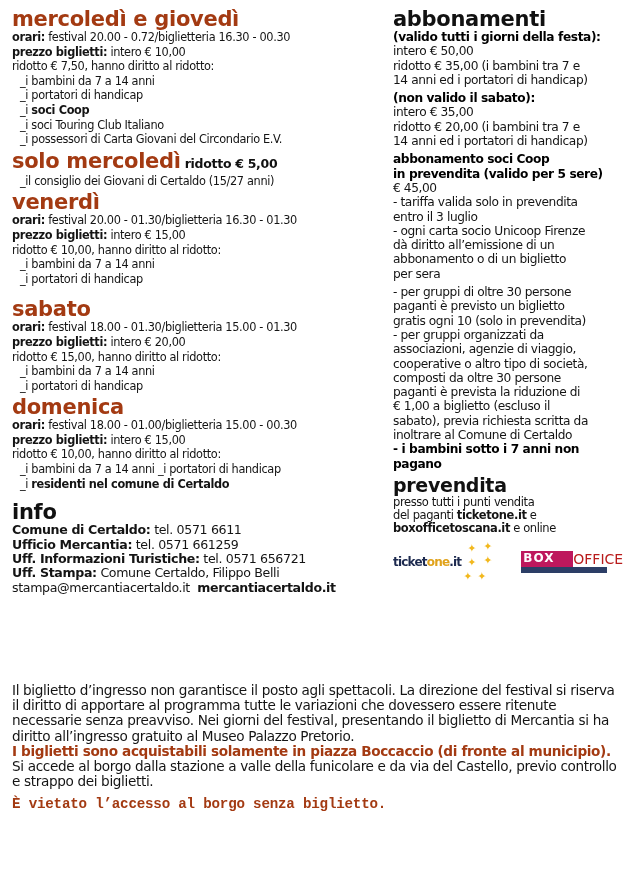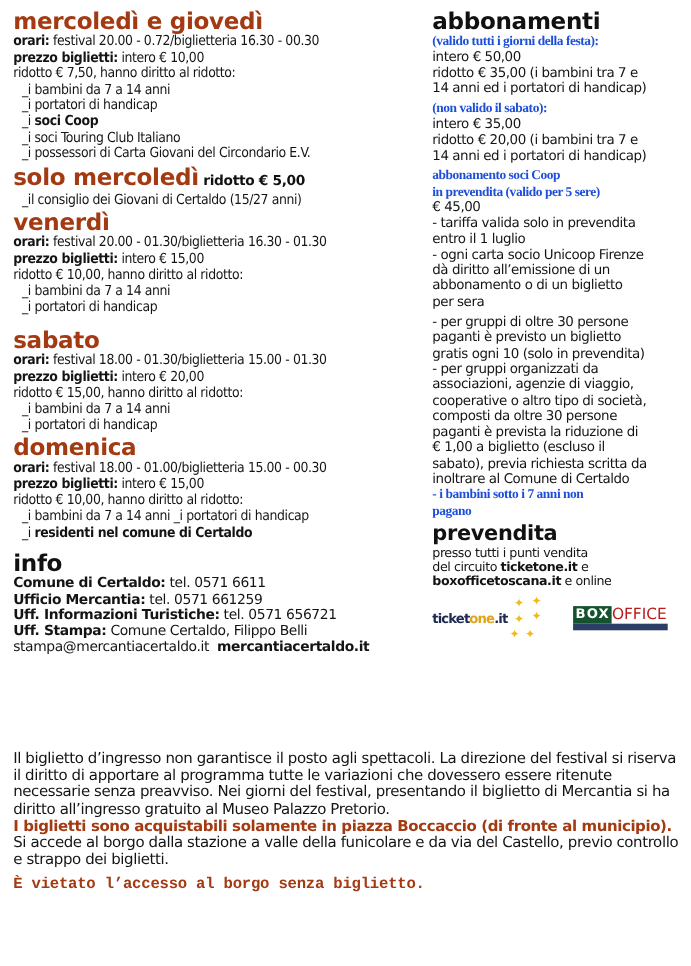--- a/index.html
+++ b/index.html
@@ -9,34 +9,34 @@
   .col-right { position: absolute; left: 393px; top: 9px; width: 232px; }
   .h1 { font-family: "DejaVu Sans", sans-serif; font-weight: bold; color: #a33a12; font-size: 21px; line-height: 21px; letter-spacing: -0.3px; }
   .h1.black { color: #111; }
   .h1 .small { font-size: 12.5px; color: #111; letter-spacing: -0.3px; }
   .line { font-size: 12.6px; line-height: 14.6px; letter-spacing: -0.35px; white-space: nowrap; font-stretch: condensed; }
   .ind { padding-left: 8px; }
   .b { font-weight: bold; }
   .red { color: #a33a12; }
   .sec { margin-bottom: 4px; }
   .rline { font-size: 12.2px; line-height: 14.3px; letter-spacing: -0.4px; white-space: nowrap; }
-  .rsub { color: #1d4ed8; font-weight: bold; font-size: 12.2px; line-height: 14.3px; letter-spacing: -0.4px; white-space: nowrap; font-family: Liberation Serif, serif; }
+  .rsub { color: #000000; font-weight: bold; font-size: 12.2px; line-height: 14.3px; letter-spacing: -0.4px; white-space: nowrap; }
   .info-line { font-size: 12.6px; line-height: 14.4px; letter-spacing: -0.35px; white-space: nowrap; }
   .bottom { position: absolute; left: 12px; top: 683px; width: 610px; }
   .para { font-size: 13.6px; line-height: 15.2px; letter-spacing: -0.35px; }
   .para.red { font-weight: bold; color: #a33a12; }
   .final { font-size: 14.2px; font-weight: bold; color: #a33a12; margin-top: 7px; letter-spacing: -0.2px; font-family: Liberation Mono, monospace; }
   .logos { display: flex; align-items: center; margin-top: 6px; height: 42px; }
   .tick-logo { display: flex; align-items: center; font-weight: bold; font-size: 12px; letter-spacing: -0.8px; color: #1d2a4f; }
   .tick-logo .one { color: #e0a21a; }
   .stars { position: relative; width: 40px; height: 42px; margin-left: 2px; }
   .star { position: absolute; color: #f2b81d; font-size: 11px; line-height: 11px; }
   .box-logo { margin-left: 18px; display: flex; flex-direction: column; }
   .box-top { display: flex; align-items: center; font-weight: bold; font-size: 13px; letter-spacing: -0.5px; height: 16px; }
-  .box-top .box { background: #14532d; color: #2c3e66; padding: 0 1px; height: 16px; display: inline-block; width: 35px; position: relative; }
+  .box-top .box { background: #be185d; color: #2c3e66; padding: 0 1px; height: 16px; display: inline-block; width: 52px; position: relative; }
   .box-top .box span { color: #ffffff; font-size: 12px; position: absolute; left: 2px; top: 0; letter-spacing: 1px; }
   .box-top .off { color: #b91c1c; font-weight: normal; font-size: 14px; letter-spacing: 0; }
   .box-bar { height: 6px; background: #2c3e66; width: 86px; }
 </style>
 </head>
 <body>
 
 <div class="col-left">
 
   <div class="sec">
@@ -101,21 +101,21 @@
     <div class="rline">ridotto € 35,00 (i bambini tra 7 e</div>
     <div class="rline" style="margin-bottom:4px">14 anni ed i portatori di handicap)</div>
     <div class="rsub">(non valido il sabato):</div>
     <div class="rline">intero € 35,00</div>
     <div class="rline">ridotto € 20,00 (i bambini tra 7 e</div>
     <div class="rline" style="margin-bottom:4px">14 anni ed i portatori di handicap)</div>
     <div class="rsub">abbonamento soci Coop</div>
     <div class="rsub">in prevendita (valido per 5 sere)</div>
     <div class="rline">€ 45,00</div>
     <div class="rline">- tariffa valida solo in prevendita</div>
-    <div class="rline">entro il 1 luglio</div>
+    <div class="rline">entro il 3 luglio</div>
     <div class="rline">- ogni carta socio Unicoop Firenze</div>
     <div class="rline">dà diritto all’emissione di un</div>
     <div class="rline">abbonamento o di un biglietto</div>
     <div class="rline">per sera</div>
   </div>
 
   <div class="sec">
     <div class="rline">- per gruppi di oltre 30 persone</div>
     <div class="rline">paganti è previsto un biglietto</div>
     <div class="rline">gratis ogni 10 (solo in prevendita)</div>
@@ -127,21 +127,21 @@
     <div class="rline">€ 1,00 a biglietto (escluso il</div>
     <div class="rline">sabato), previa richiesta scritta da</div>
     <div class="rline">inoltrare al Comune di Certaldo</div>
     <div class="rsub">- i bambini sotto i 7 anni non</div>
     <div class="rsub">pagano</div>
   </div>
 
   <div class="sec">
     <div class="h1 black" style="font-size:19px">prevendita</div>
     <div class="rline" style="font-size:11.5px;line-height:13px">presso tutti i punti vendita</div>
-    <div class="rline" style="font-size:11.5px;line-height:13px"><span>del circuito </span><span class="b">ticketone.it</span><span> e</span></div>
+    <div class="rline" style="font-size:11.5px;line-height:13px"><span>del paganti </span><span class="b">ticketone.it</span><span> e</span></div>
     <div class="rline" style="font-size:11.5px;line-height:13px"><span class="b">boxofficetoscana.it</span><span> e online</span></div>
 
     <div class="logos">
       <div class="tick-logo">
         <span>ticket</span>
           <span class="one">one</span>
           <span>.it</span>
       </div>
       <div class="stars">
         <span class="star" style="left:4px;top:2px">✦</span>

